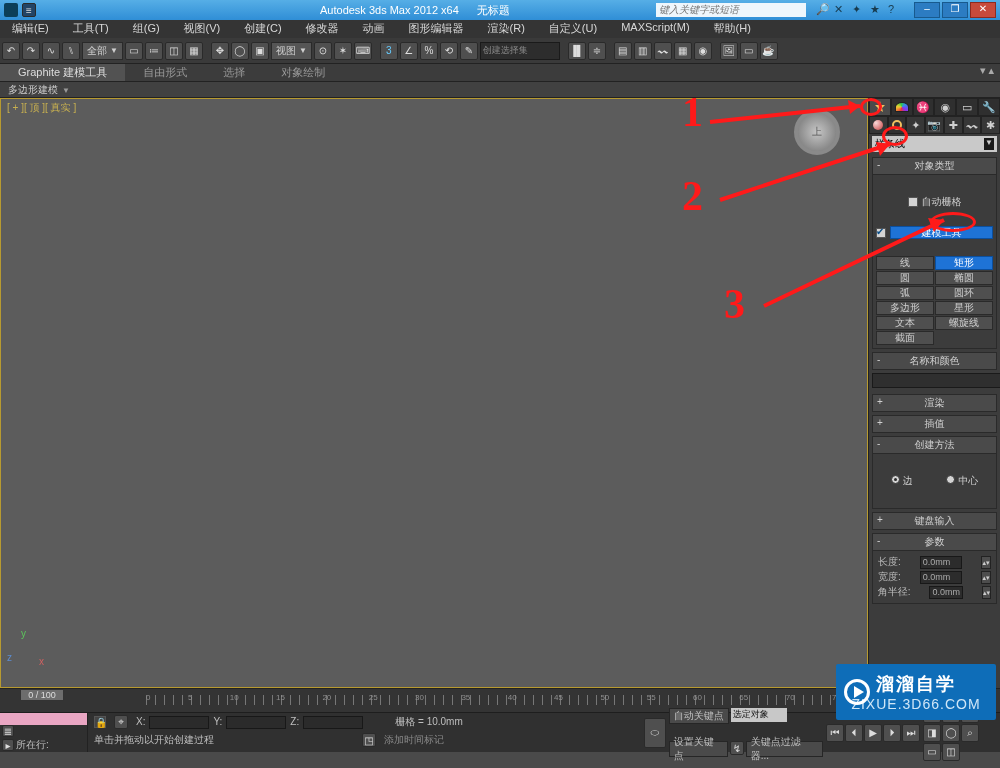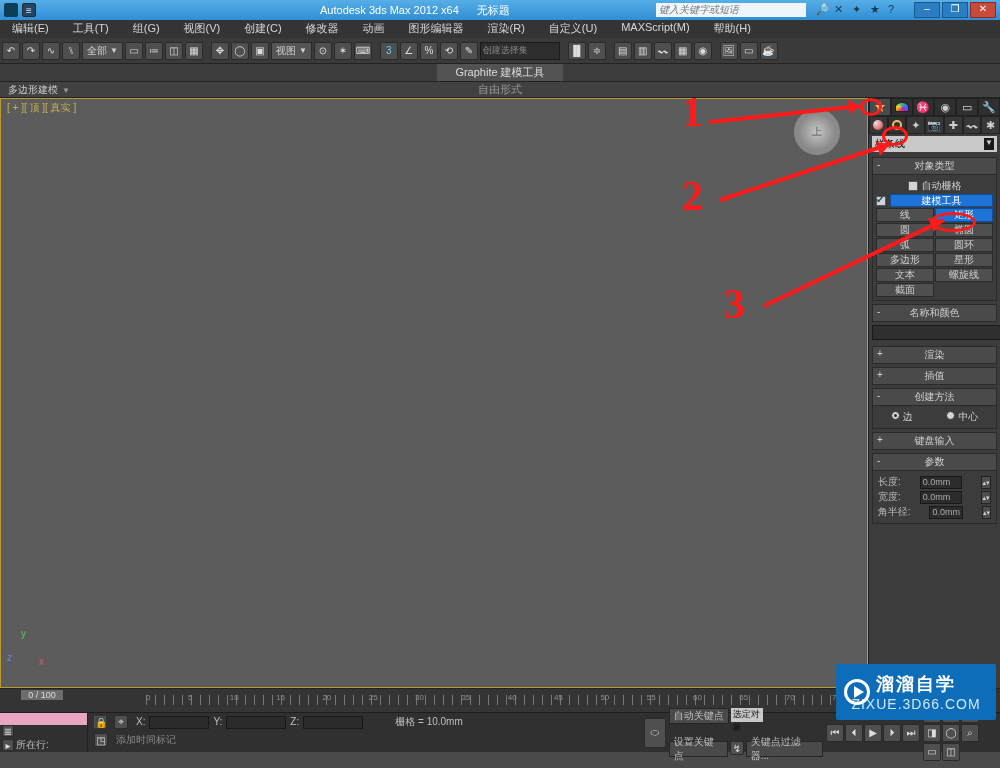--- a/index.html
+++ b/index.html
@@ -16,21 +16,21 @@
   .titlebar .winbtns .close { background:#c74a3b; border-color:#8e2a1f;}
   .menubar { height: 18px; background:#343434; display:flex; color:#d8d8d8; font-size:11px; }
   .menubar div { padding: 1px 12px; }
   .toolbar1 { height:26px; background:#3a3a3a; display:flex; align-items:center; gap:2px; padding:0 2px; border-bottom:1px solid #222;}
   .toolbar1 .ico, .ico { width:18px; height:18px; background:#4f4f4f; border:1px solid #2a2a2a; border-radius:2px; display:inline-flex; align-items:center; justify-content:center; font-size:10px; color:#ddd;}
   .toolbar1 .sep { width:4px; }
   .toolbar1 .sel { display:inline-flex; align-items:center; background:#555; border:1px solid #2a2a2a; padding:0 4px; height:18px; font-size:10px; gap:3px;}
   .toolbar1 .sel .caret { font-size:8px;}
   .darkfield { background:#2f2f2f; border:1px solid #1e1e1e; color:#ddd; height:16px;}
   .selectset { width:80px; height:18px; background:#2d2d2d; border:1px solid #1a1a1a;}
-  .ribbonbar { height:18px; background:#3c3c3c; display:flex; align-items:center; border-bottom:1px solid #222;flex-direction:column;}
+  .ribbonbar { height:18px; background:#3c3c3c; display:flex; align-items:flex-start; border-bottom:1px solid #222;}
   .ribbonbar .tab { padding: 1px 18px; color:#999; }
   .ribbonbar .tab.active { background:#525252; color:#ddd;}
   .ribbonbar .tinyarrow { margin-left:auto; margin-right:6px; color:#aaa;}
   .subrib { height:16px; background:#414141; padding:1px 8px; font-size:10px; color:#ccc; border-bottom:1px solid #222;}
   .subrib .small-arrow { font-size:8px; margin-left:4px; color:#999;}
   .workrow { display:flex; height:590px; }
   .viewport { flex:1; position:relative; background:#5c5c5c; border:1px solid #b79a30; }
   .viewport .vlabel { position:absolute; top:2px; left:6px; color:#c8b050; font-size:10px;}
   .viewcube-wrap { position:absolute; top:10px; right:18px; width:64px; height:64px; }
   .viewcube { width:46px; height:46px; margin:auto; background:radial-gradient(circle,#c6c6c6,#6e6e6e); border-radius:50%; border:4px solid #8a8a8a; display:flex; align-items:center; justify-content:center; color:#555; font-size:10px;}
@@ -43,21 +43,21 @@
   .cp-tabs div { flex:1; border:1px solid #222; display:flex; align-items:center; justify-content:center;}
   .cp-tabs div.active{ background:#4a4a4a;}
   .cp-sub { height:18px; display:flex; background:#373737;}
   .cp-sub div { flex:1; border:1px solid #222; display:flex; align-items:center; justify-content:center;}
   .cp-sub .shapeico { background:#323232;}
   .cp-drop { height:16px; margin:2px 3px; background:#c9c9c9; color:#000; font-size:10px; display:flex; align-items:center; padding:0 3px; justify-content:space-between;}
   .cp-drop .black-caret{ width:10px; height:12px; background:#1a1a1a; color:#ccc; text-align:center; line-height:10px; font-size:8px;}
   .rollhdr { background:#4a4a4a; border:1px solid #2a2a2a; text-align:center; font-size:10px; padding:1px 0; margin:3px 3px 0 3px; position:relative;}
   .rollhdr .pm { position:absolute; left:4px; top:1px; font-size:10px;}
   .rollbody { border:1px solid #2a2a2a; border-top:none; margin:0 3px; padding:3px; font-size:10px;}
-  .rowline { display:flex; align-items:center; justify-content:center; gap:4px; margin:1px 0;}
+  .rowline { display:flex; align-items:center; justify-content:center; gap:4px; margin:17px 0;}
   .chk { width:10px; height:10px; background:#d4d4d4; border:1px solid #555; display:inline-block; position:relative;}
   .chk.checked::after{ content:"✔"; position:absolute; top:-3px; left:-1px; font-size:10px; color:#0b4f8a;}
   .bluefield { background:#1e73d6; color:#fff; border:1px solid #0b4f9e; padding:0 4px; height:13px; font-size:10px; display:flex; align-items:center; justify-content:center;}
   .btn2grid { display:grid; grid-template-columns:1fr 1fr; gap:1px;}
   .btn2grid div { background:#4f4f4f; border:1px solid #2a2a2a; text-align:center; font-size:10px; height:14px; line-height:12px;}
   .btn2grid .blue { background:#1e73d6; color:#fff; border-color:#0b4f9e;}
   .nameclr { display:flex; gap:2px; margin:3px;}
   .nameclr input { flex:1; height:15px; background:#2f2f2f; border:1px solid #1a1a1a;}
   .radio { width:9px; height:9px; border-radius:50%; background:#d4d4d4; border:1px solid #333; display:inline-block; position:relative;}
   .radio.on::after { content:""; position:absolute; inset:2px; border-radius:50%; background:#2b2b2b;}
@@ -85,21 +85,21 @@
   .watermark { position:absolute; right:4px; bottom:48px; width:160px; height:56px; background:#0e6db8; color:#fff; display:flex; align-items:center; justify-content:center; flex-direction:column; border-radius:2px;}
   .watermark .big{ font-size:18px; font-weight:bold; letter-spacing:2px;}
   .watermark .small{ font-size:14px; letter-spacing:1px; color:#cfe6f7;}
   .watermark .play{ position:absolute; left:8px; width:26px; height:26px; border:3px solid #fff; border-radius:50%;}
   .watermark .play::after{ content:""; position:absolute; left:7px; top:4px; border-left:10px solid #fff; border-top:6px solid transparent; border-bottom:6px solid transparent;}
   
   .anno { position:absolute; pointer-events:none; }
   .redtxt{ color:#ff1a1a; font-size:42px; font-weight:bold; font-family: "Comic Sans MS", cursive;}
   .redcircle{ border:3px solid #ff1a1a; border-radius:50%;}
   svg.arrow { position:absolute; overflow:visible; }
-  .stat-drop { width:32px; height:14px; background:#c8c8c8; color:#111;}
+  .stat-drop { width:56px; height:14px; background:#c8c8c8; color:#111;}
   
   .svgico{ width:12px; height:12px; display:block;}
   .curve-ico{ stroke:#f0c060; fill:none; stroke-width:2;}
   .star-ico{ fill:#f0c060;}
   .rainbow{ width:14px; height:10px; background: conic-gradient(from 200deg, #e33,#ec3,#3c4,#38e,#83e,#e33); border-radius:50% 50% 0 0;}
 </style>
 </head>
 <body>
 
 <div class="titlebar">
@@ -381,20 +381,21 @@
         <span>X:</span>
           <div class="cv"></div>
         <span>Y:</span>
           <div class="cv"></div>
         <span>Z:</span>
           <div class="cv"></div>
       </div>
       <span style="margin-left:24px;text-align:center;">栅格 = 10.0mm</span>
     </div>
     <div class="line">
+      <span style="flex:0 0 260px;">单击并拖动以开始创建过程</span>
       <span class="ico" style="width:14px;height:14px;">◳</span>
       <span style="color:#888;">添加时间标记</span>
     </div>
   </div>
   <div class="right">
     <span class="ico" style="width:22px;height:30px;">⬭</span>
     <div style="display:flex;flex-direction:column;gap:17px;">
       <div style="display:flex;gap:2px;">
         <span class="keybtn">自动关键点</span>
         <span class="stat-drop" style="font-size:9px;padding:0 2px;">选定对象</span>

